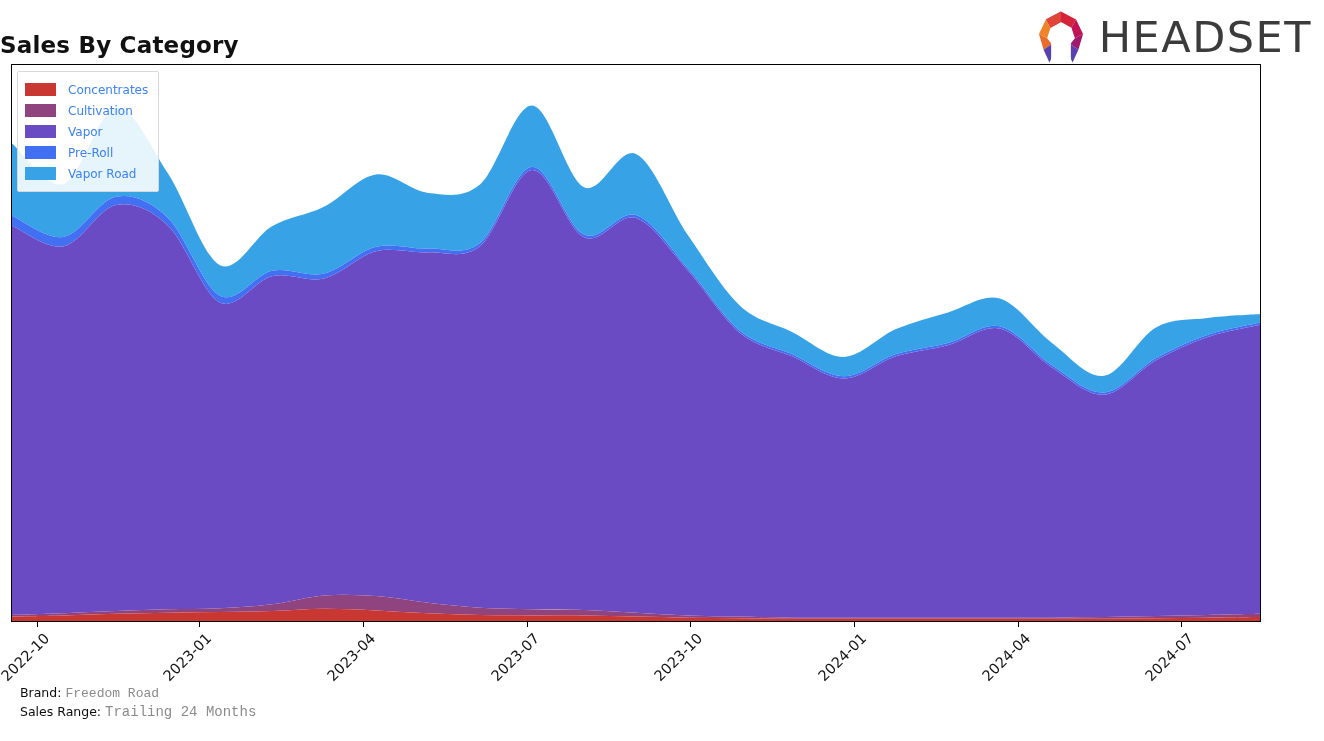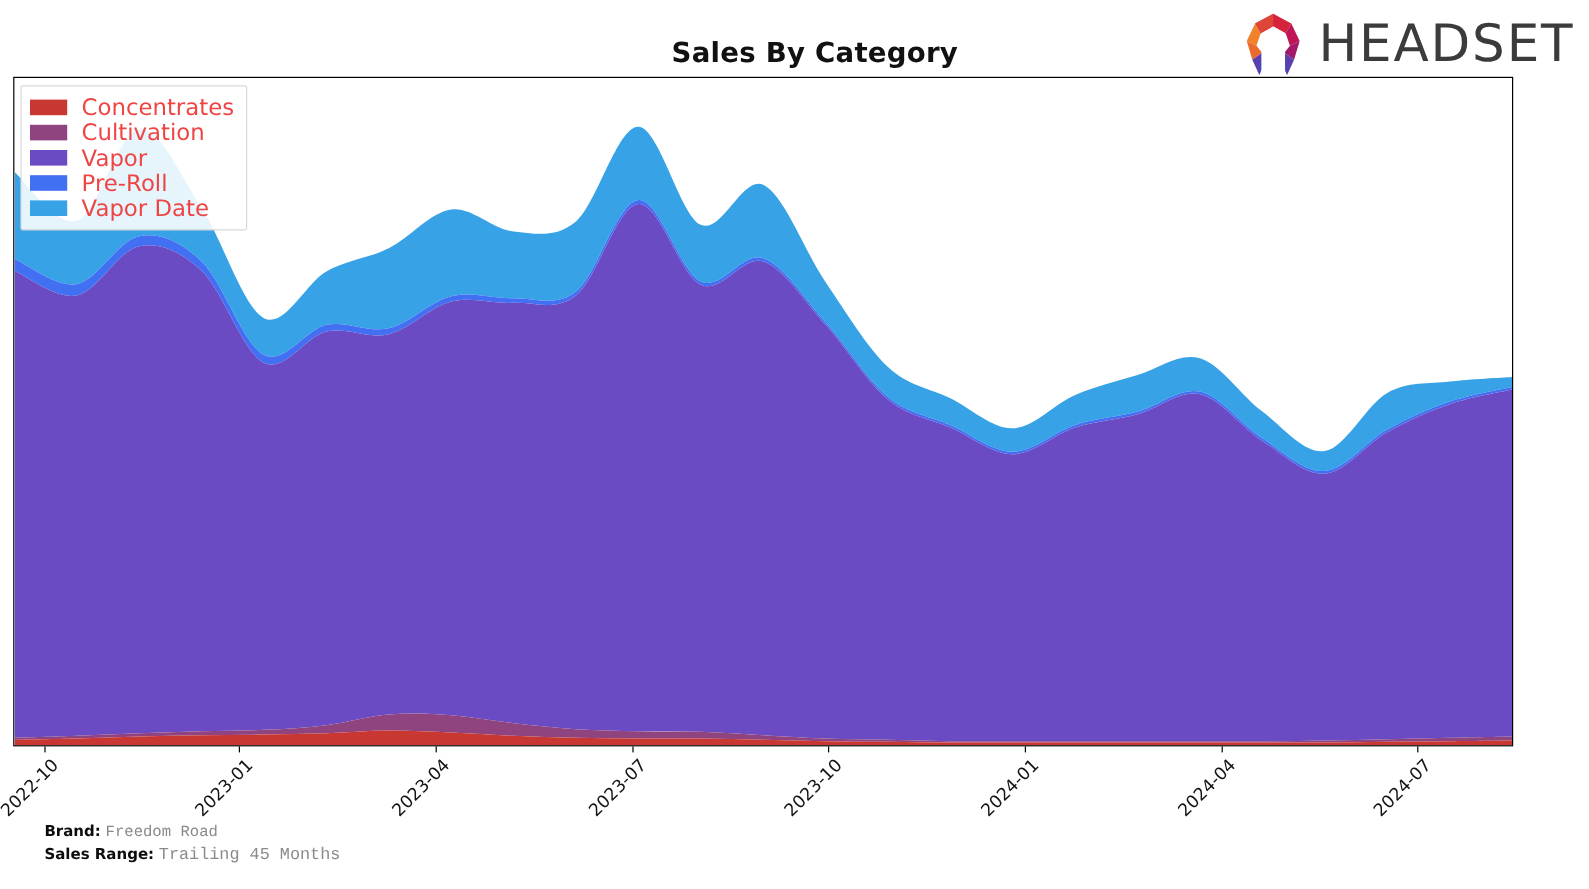--- a/index.html
+++ b/index.html
@@ -18,26 +18,24 @@
     position: relative;
     width: 1324px;
     height: 741px;
   }
   
   .chart-title {
     position: absolute;
     left: 0;
     top: 32px;
     width: 1270px;
-    text-align: center;
     font-size: 23px;
     font-weight: bold;
     color: #111111;
     letter-spacing: 0.2px;
-    margin-left: 44px;
   }
   .logo-wrap {
     position: absolute;
     right: 12px;
     top: 8px;
     display: flex;
     align-items: center;
     gap: 9px;
   }
   .logo-mark { width: 58px; height: 58px; display:block; }
@@ -80,22 +78,22 @@
     align-items: center;
     height: 21px;
   }
   .legend-swatch {
     width: 31px;
     height: 13px;
     margin-right: 12px;
     flex: none;
   }
   .legend-label {
-    font-size: 19px;
-    color: #ef4444;
+    font-size: 12px;
+    color: #3b82f6;
     white-space: nowrap;
   }
 
   
   .xaxis {
     position: absolute;
     left: 11px;
     top: 622px;
     width: 1250px;
     height: 1px;
@@ -119,21 +117,21 @@
   }
 
   
   .footer {
     position: absolute;
     left: 20px;
     top: 684px;
     line-height: 17.5px;
   }
   .footer-row { white-space: nowrap; font-size: 12.5px; }
-  .footer-key { font-weight: bold; color: #0d0d0d; margin-left: 17px; }
+  .footer-key { font-weight: normal; color: #0d0d0d; }
   .footer-val { color: #8a8a8a; font-size: 13px; font-family: Liberation Mono, monospace; }
   .footer-row.r2 .footer-val, .footer-row.r3 .footer-val { font-size: 14px; }
 </style>
 </head>
 <body>
 
 <div id="page">
 
   <div class="chart-title">Sales By Category</div>
 
@@ -178,21 +176,21 @@
     <div class="legend-row">
       <span class="legend-swatch" style="background: rgb(106, 75, 196);"></span>
       <span class="legend-label">Vapor</span>
     </div>
     <div class="legend-row">
       <span class="legend-swatch" style="background: rgb(66, 112, 242);"></span>
       <span class="legend-label">Pre-Roll</span>
     </div>
     <div class="legend-row">
       <span class="legend-swatch" style="background: rgb(55, 163, 230);"></span>
-      <span class="legend-label">Vapor Date</span>
+      <span class="legend-label">Vapor Road</span>
     </div>
   </div>
 
   <div class="xaxis" id="xaxis">
       <div class="xtick-mark" style="left: 26px;"></div>
       <div class="xtick-label" style="left: -36px; width: 66px;">2022-10</div>
       <div class="xtick-mark" style="left: 188px;"></div>
       <div class="xtick-label" style="left: 126px; width: 66px;">2023-01</div>
       <div class="xtick-mark" style="left: 352px;"></div>
       <div class="xtick-label" style="left: 290px; width: 66px;">2023-04</div>
@@ -208,17 +206,17 @@
       <div class="xtick-label" style="left: 1108px; width: 66px;">2024-07</div>
     </div>
 
   <div class="footer">
     <div class="footer-row r1">
       <span class="footer-key">Brand:</span>
       <span class="footer-val">Freedom Road</span>
     </div>
     <div class="footer-row r2">
       <span class="footer-key">Sales Range:</span>
-      <span class="footer-val">Trailing 45 Months</span>
+      <span class="footer-val">Trailing 24 Months</span>
     </div>
   </div>
 
 </div>
 
 </body></html>

